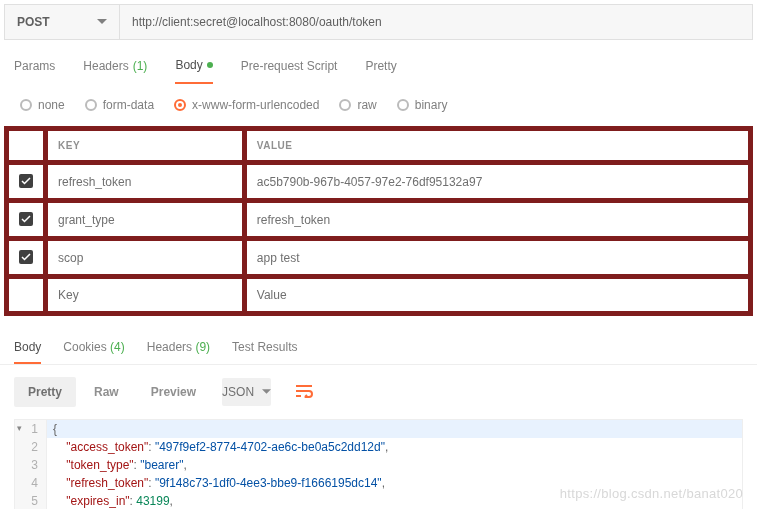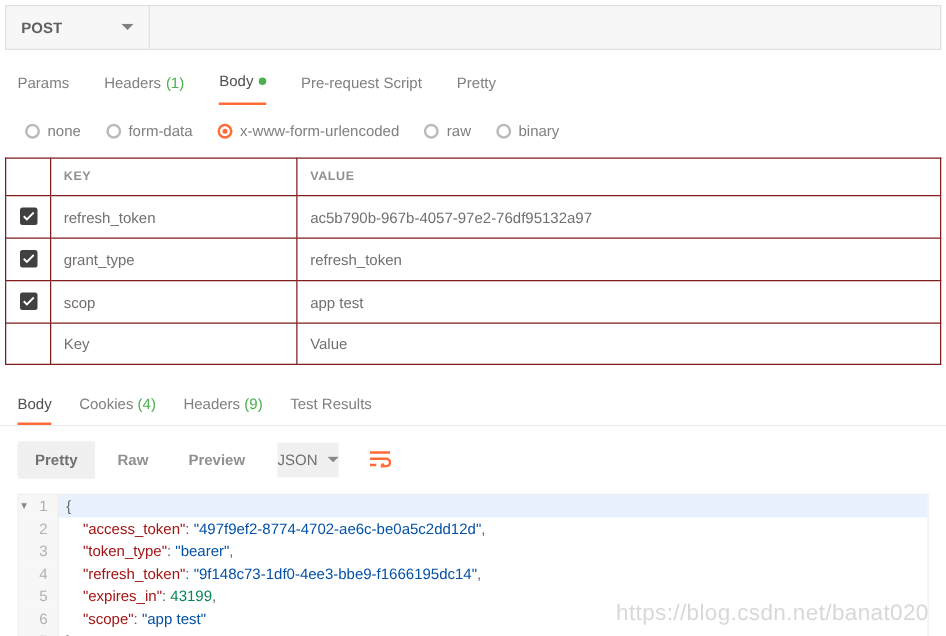--- a/index.html
+++ b/index.html
@@ -12,21 +12,21 @@
 .request-tabs .tab { padding-bottom:10px; cursor:pointer; display:flex; align-items:center; gap:4px; }
 .request-tabs .tab.active { color:#505050; border-bottom:2px solid #ff6c37; }
 .count { color:#4caf50; }
 .dot-green { width:6px; height:6px; border-radius:50%; background:#4caf50; display:inline-block; }
 .body-types { display:flex; gap:20px; padding:14px 14px 14px 20px; align-items:center; }
 .radio { width:12px; height:12px; border:2px solid #bbb; border-radius:50%; display:inline-block; position:relative; }
 .radio.checked { border-color:#ff6c37; }
 .radio.checked::after { content:''; position:absolute; inset:2px; background:#ff6c37; border-radius:50%; }
 .body-types label { display:flex; align-items:center; gap:6px; color:#808080; cursor:pointer; }
 .kv-table { width:100%; border-collapse:collapse; margin:0 4px; width:calc(100% - 8px); }
-.kv-table th, .kv-table td { border:1px solid #7f1d1d; padding:9px 10px; text-align:left; font-weight:400; color:#707070; }
+.kv-table th, .kv-table td { border:5px solid #7f1d1d; padding:9px 10px; text-align:left; font-weight:400; color:#707070; }
 .kv-table th { font-size:10px; letter-spacing:0.5px; color:#909090; font-weight:700; }
 .kv-table .chk { width:36px; text-align:center; }
 .checkbox { width:14px; height:14px; background:#404040; border-radius:2px; display:inline-flex; align-items:center; justify-content:center; }
 .checkbox svg { width:10px; height:10px; }
 .placeholder { color:#bbb; }
 .response-tabs { display:flex; gap:22px; padding:16px 14px 0 14px; margin-top:8px; color:#808080; }
 .response-tabs .tab { padding-bottom:8px; cursor:pointer; }
 .response-tabs .tab.active { color:#505050; border-bottom:2px solid #ff6c37; }
 .response-toolbar { display:flex; gap:4px; padding:12px 14px; align-items:center; border-top:1px solid #eee; }
 .view-btn { padding:8px 14px; color:#909090; cursor:pointer; border-radius:2px;font-weight:bold; }
@@ -36,32 +36,33 @@
 .wrap-icon svg { stroke:#ff6c37; }
 .code-block { margin:0 14px 8px 14px; border:1px solid #eee; font-family:Consolas,Menlo,monospace; font-size:12px; line-height:1.5; }
 .code-line { display:flex; }
 .code-line.hl { background:#e8f2fe; }
 .gutter { width:32px; text-align:right; padding-right:8px; background:#f7f7f7; color:#b0b0b0; border-right:1px solid #eee; user-select:none; position:relative; }
 .fold { position:absolute; left:2px; top:2px; font-size:9px; color:#888; }
 .code { padding-left:6px; white-space:pre; color:#666; }
 .k { color:#a31515; }
 .s { color:#0451a5; }
 .n { color:#098658; }
-.watermark { position:fixed; right:14px; bottom:8px; color:#d8d8d8; font-size:18px; letter-spacing:0.3px; }
+.watermark { position:fixed; right:14px; bottom:8px; color:#d8d8d8; font-size:13px; letter-spacing:0.3px; }
 </style>
 </head>
 <body>
 
 <div class="request-bar">
   <div class="method">
     <span>POST</span>
     <svg width="10" height="6" viewBox="0 0 10 6">
         <path d="M0 0l5 5 5-5z"></path>
       </svg>
   </div>
+  <div class="url">http://client:secret@localhost:8080/oauth/token</div>
 </div>
 
 <div class="request-tabs">
   <div class="tab">Params</div>
   <div class="tab">
     <span>Headers</span>
     <span class="count">(1)</span>
   </div>
   <div class="tab active">
     <span>Body</span>

